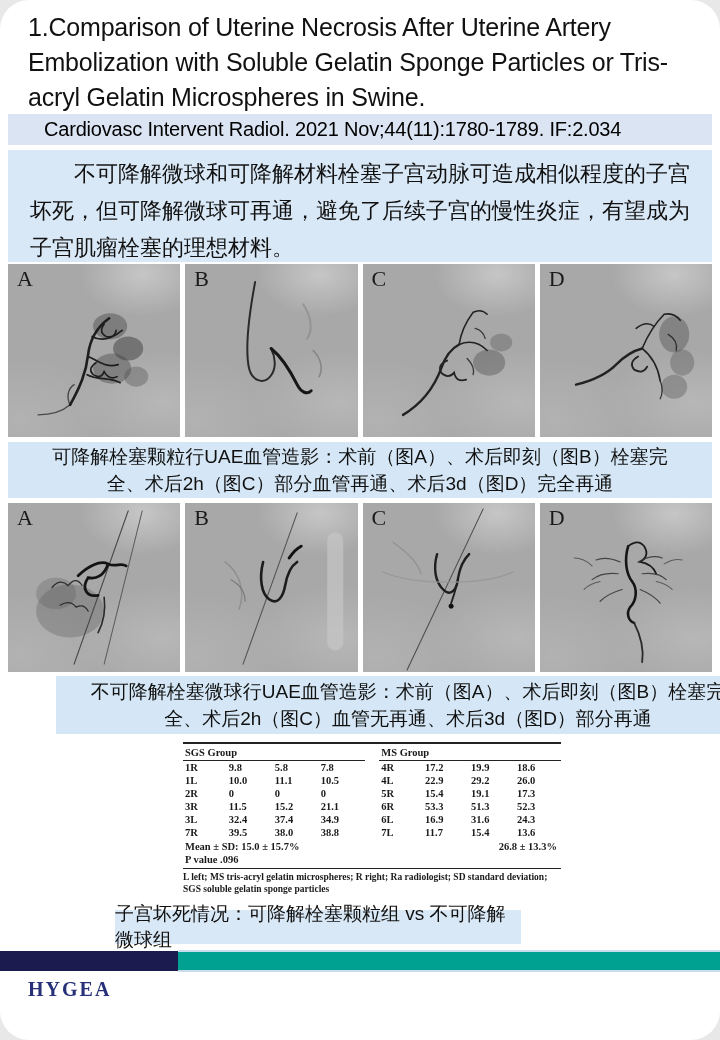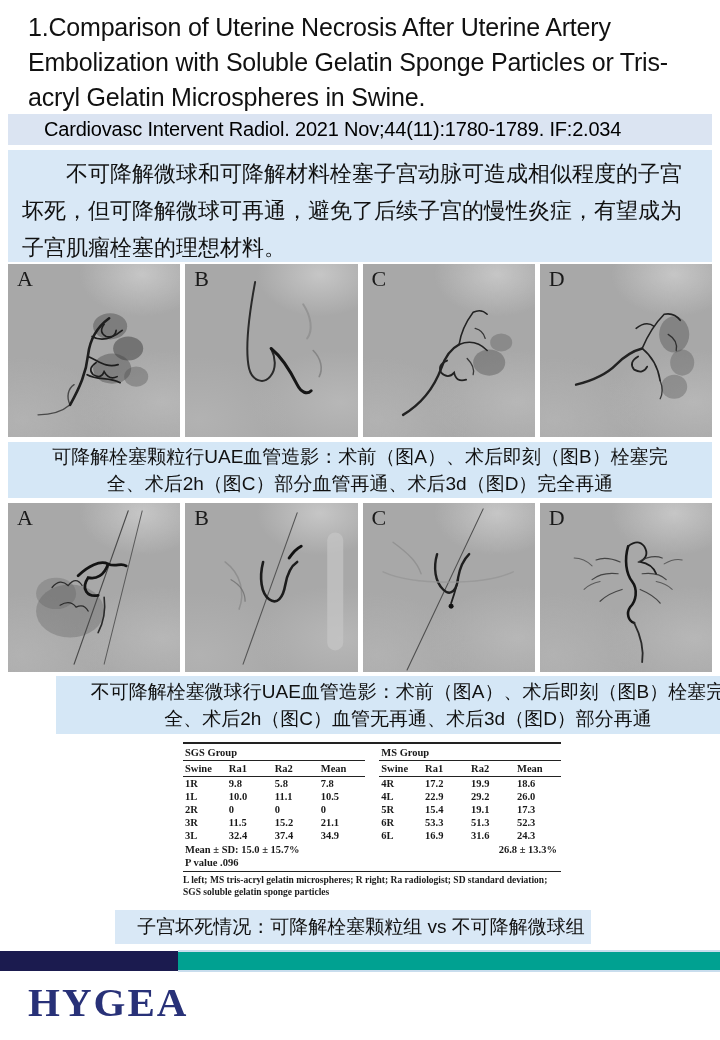--- a/index.html
+++ b/index.html
@@ -6,32 +6,32 @@
     --banner-blue:#dbe4f2;
     --para-blue:#d9e8f6;
     --caption-blue:#d5e7f6;
     --navy:#1b1b4f;
     --teal:#00a191;
     --logo-navy:#283178;
     --panel-gray:#a8a8a8;
   }
   *{box-sizing:border-box;margin:0;padding:0;}
   body{background:#e8e8e8;font-family:"Liberation Sans","DejaVu Sans",sans-serif;}
-  .slide{position:relative;width:720px;height:1040px;background:#ffffff;overflow:hidden;}
+  .slide{position:relative;width:720px;height:1040px;background:#ffffff;overflow:hidden;border-radius:29px;}
 
   .title{position:absolute;left:28px;top:10px;width:666px;font-size:25px;line-height:35px;
     font-weight:500;color:#111;letter-spacing:-0.2px;}
 
   .citation-banner{position:absolute;left:8px;top:114px;width:704px;height:31px;
     background:var(--banner-blue);font-size:20px;line-height:31px;color:#000;
     padding-left:36px;font-weight:500;letter-spacing:-0.2px;}
 
   .summary-block{position:absolute;left:8px;top:150px;width:704px;height:112px;
     background:var(--para-blue);color:#111;font-size:22px;line-height:37px;
-    padding:5px 16px 0 14px;}
+    padding:5px 16px 0 22px;}
   .summary-block p{text-indent:2em;}
 
   .img-row{position:absolute;left:8px;width:704px;display:flex;gap:5px;}
   .row1{top:264px;height:173px;}
   .row2{top:503px;height:169px;}
   .panel{position:relative;flex:1 1 0;height:100%;
     background:
       radial-gradient(90px 60px at 78% 6%, #c6c6c6, rgba(198,198,198,0) 70%),
       radial-gradient(130px 90px at 8% 90%, #b2b2b2, rgba(178,178,178,0) 70%),
       radial-gradient(120px 70px at 90% 80%, #b7b7b7, rgba(183,183,183,0) 75%),
@@ -56,31 +56,31 @@
   tr.group-row th{border-bottom:1.2px solid #222;padding-top:3px;padding-bottom:2px;}
   tr.group-row th.spacer,tr.head-row th.spacer,td.spacer{border:none;width:14px;}
   tr.head-row th{border-bottom:1.2px solid #222;padding-top:2px;padding-bottom:2px;}
   td.c-swine{width:42px;} td.c-num{width:44px;}
   tr.summary-row td{padding-top:2px;}
   tr.summary-row td.right{text-align:right;padding-right:4px;}
   tr.pvalue-row td{border-bottom:1.6px solid #222;padding-bottom:3px;}
   .footnote{margin-top:3px;font-size:9.5px;line-height:11.5px;font-weight:bold;
     color:#1a1a1a;}
 
-  .necrosis-banner{position:absolute;left:115px;top:910px;width:476px;height:34px;
+  .necrosis-banner{position:absolute;left:115px;top:910px;width:406px;height:34px;
     background:var(--para-blue);display:flex;align-items:center;justify-content:center;
-    font-size:19px;color:#111;padding-left:16px;}
+    font-size:19px;color:#111;}
 
   .footer-bar{position:absolute;left:0;top:950px;width:720px;height:22px;display:flex;}
   .bar-navy{width:178px;height:20px;margin-top:1px;background:var(--navy);}
   .bar-teal{flex:1;height:22px;background:var(--teal);
     border-top:2px solid #c9dded;border-bottom:2px solid #c9dded;}
 
   .logo{position:absolute;left:28px;top:978px;font-family:"Liberation Serif","DejaVu Serif",serif;
-    font-size:41px;font-weight:bold;color:var(--logo-navy);letter-spacing:2px;}
+    font-size:20px;font-weight:bold;color:var(--logo-navy);letter-spacing:2px;}
 </style>
 </head>
 <body>
 
 <div class="slide">
 
   <div class="title">1.Comparison of Uterine Necrosis After Uterine Artery Embolization with Soluble Gelatin Sponge Particles or Tris-acryl Gelatin Microspheres in Swine.</div>
 
   <div class="citation-banner">Cardiovasc Intervent Radiol. 2021 Nov;44(11):1780-1789.  IF:2.034</div>
 
@@ -204,31 +204,20 @@
   <div class="caption cap2">不可降解栓塞微球行UAE血管造影：术前（图A）、术后即刻（图B）栓塞完全、术后2h（图C）血管无再通、术后3d（图D）部分再通</div>
 
   <div class="table-wrap">
     <table class="results">
       <thead>
         <tr class="group-row">
           <th colspan="4">SGS Group</th>
           <th class="spacer"></th>
           <th colspan="4">MS Group</th>
         </tr>
-        <tr class="head-row">
-          <th>Swine</th>
-          <th>Ra1</th>
-          <th>Ra2</th>
-          <th>Mean</th>
-          <th class="spacer"></th>
-          <th>Swine</th>
-          <th>Ra1</th>
-          <th>Ra2</th>
-          <th>Mean</th>
-        </tr>
       </thead>
       <tbody>
           <tr>
             <td class="c-swine">1R</td>
             <td class="c-num">9.8</td>
             <td class="c-num">5.8</td>
             <td class="c-num">7.8</td>
             <td class="spacer"></td>
             <td class="c-swine">4R</td>
             <td class="c-num">17.2</td>
@@ -271,20 +260,31 @@
           <tr>
             <td class="c-swine">3L</td>
             <td class="c-num">32.4</td>
             <td class="c-num">37.4</td>
             <td class="c-num">34.9</td>
             <td class="spacer"></td>
             <td class="c-swine">6L</td>
             <td class="c-num">16.9</td>
             <td class="c-num">31.6</td>
             <td class="c-num">24.3</td>
+          </tr>
+          <tr>
+            <td class="c-swine">7R</td>
+            <td class="c-num">39.5</td>
+            <td class="c-num">38.0</td>
+            <td class="c-num">38.8</td>
+            <td class="spacer"></td>
+            <td class="c-swine">7L</td>
+            <td class="c-num">11.7</td>
+            <td class="c-num">15.4</td>
+            <td class="c-num">13.6</td>
           </tr>
         </tbody>
       <tfoot>
         <tr class="summary-row">
           <td colspan="5">Mean ± SD: 15.0 ± 15.7%</td>
           <td colspan="4" class="right">26.8 ± 13.3%</td>
         </tr>
         <tr class="pvalue-row">
           <td colspan="9">P value .096</td>
         </tr>

